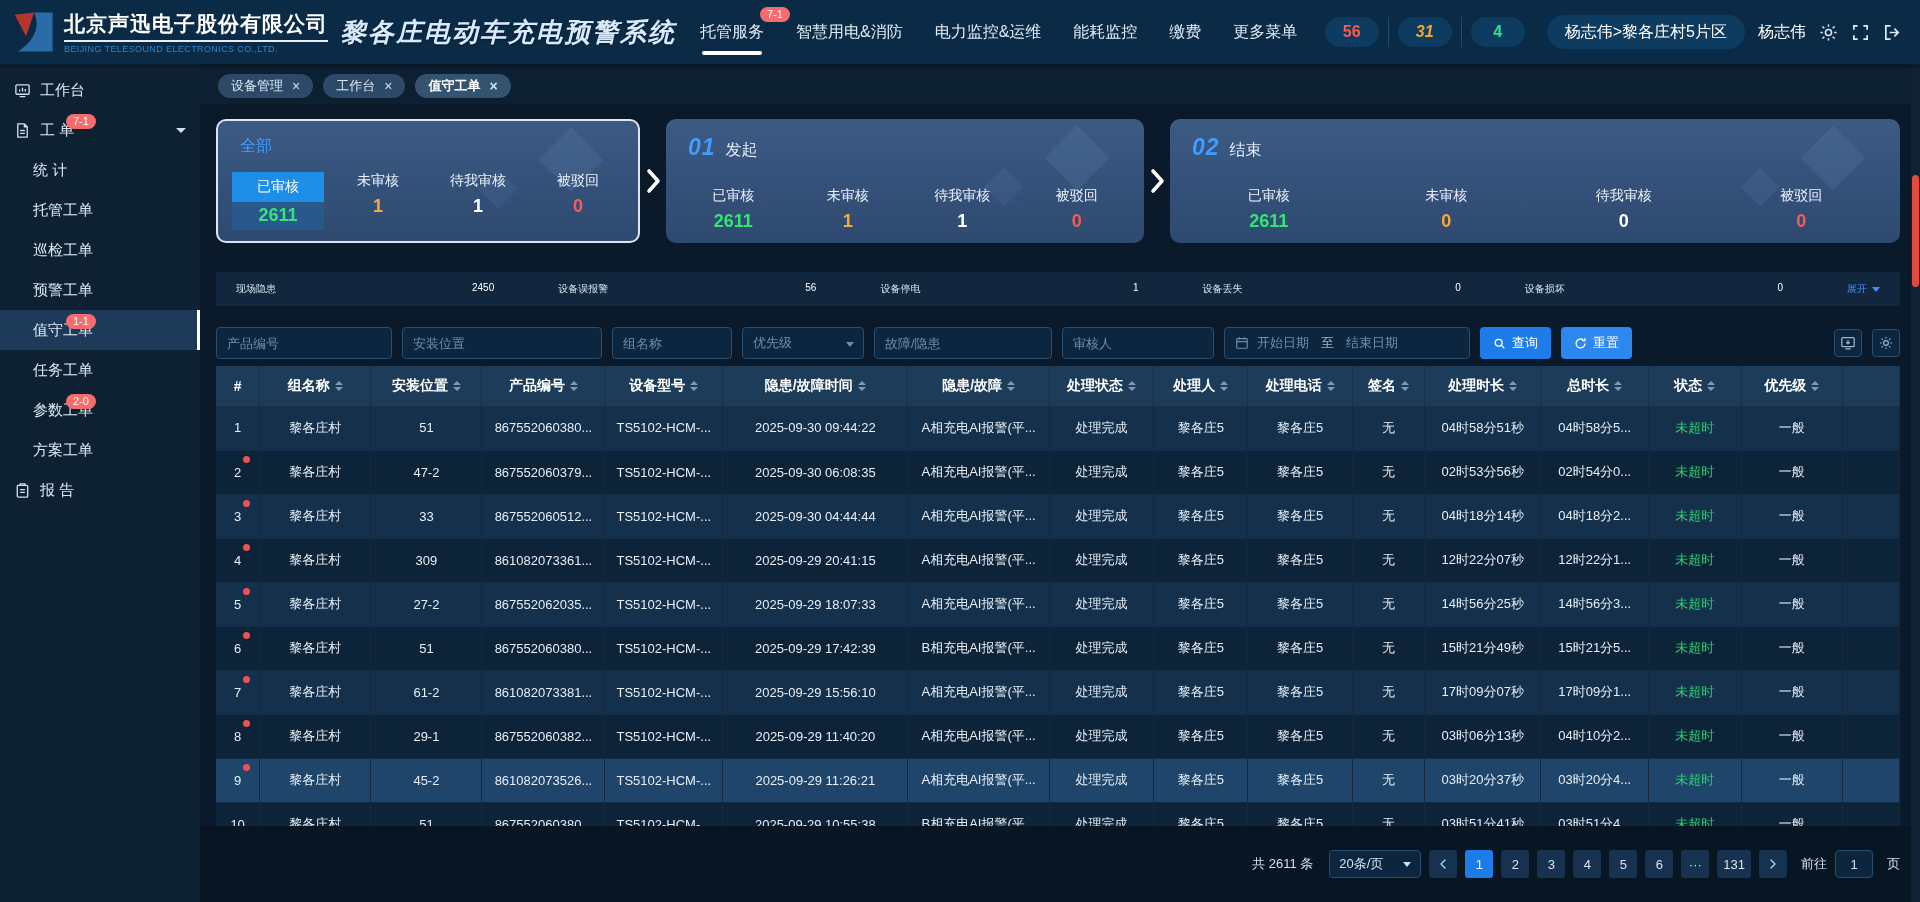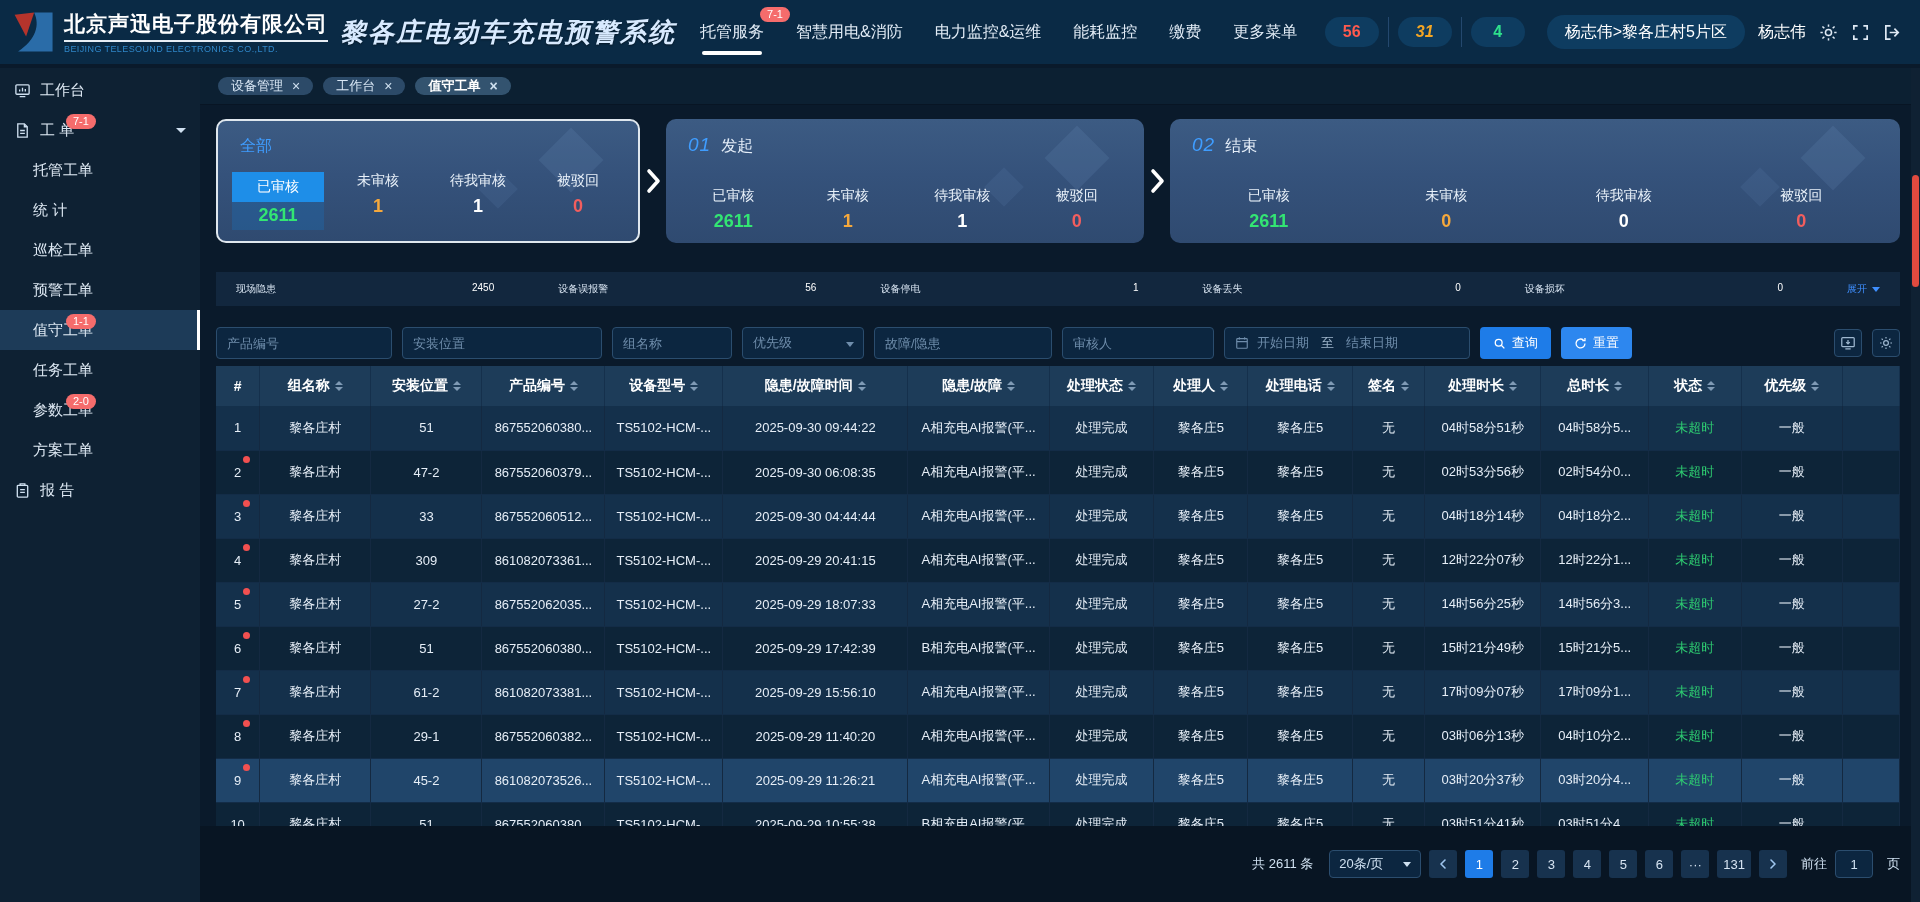--- a/index.html
+++ b/index.html
@@ -35,35 +35,35 @@
 .side-item.top .lbl{margin-left:40px;}
 .side-item.sub .lbl{margin-left:33px;}
 .side-item.active{background:#1d3b58;}
 .side-item.active::after{content:"";position:absolute;right:0;top:0;bottom:0;width:3px;background:#fff;}
 .side-badge{position:absolute;left:66px;top:4px;background:#f56c6c;color:#fff;font-size:11px;line-height:15px;padding:0 7px;border-radius:9px;z-index:2;}
 .side-caret{position:absolute;right:14px;top:18px;width:0;height:0;border-left:5px solid transparent;border-right:5px solid transparent;border-top:5px solid #cfe0f0;}
 
 
 .content{position:absolute;top:68px;left:200px;right:0;bottom:0;background:#0a1a2b;}
 .tabstrip{position:absolute;top:0;left:0;right:0;height:37px;background:#0c2032;display:flex;align-items:center;padding-left:18px;gap:10px;border-bottom:1px solid #081524;}
-.tab{height:18px;border-radius:13px;background:#2c4a68;color:#d9e7f5;font-size:13px;display:flex;align-items:center;padding:0 13px;gap:9px;cursor:pointer;}
+.tab{height:24px;border-radius:13px;background:#2c4a68;color:#d9e7f5;font-size:13px;display:flex;align-items:center;padding:0 13px;gap:9px;cursor:pointer;}
 .tab.active{font-weight:bold;color:#fff;background:#33536f;}
 .tab .x{font-size:14px;color:#cfe0f0;line-height:1;}
 
 
 .cards{position:absolute;top:51px;left:16px;right:20px;height:124px;display:flex;}
 .card{position:relative;border-radius:10px;background:linear-gradient(180deg,#3c5b83 0%,#35527b 45%,#2f4a70 100%);overflow:hidden;}
 .card::before{content:"";position:absolute;right:44px;top:16px;width:46px;height:46px;background:rgba(130,170,215,.13);transform:rotate(45deg);}
 .card::after{content:"";position:absolute;right:126px;top:54px;width:28px;height:28px;background:rgba(130,170,215,.10);transform:rotate(45deg);}
 .card.bordered{border:2px solid #dfe7ee;}
 .card1{width:424px;}
 .card2{width:478px;}
 .card3{flex:1;}
 .card-title{display:flex;align-items:baseline;gap:10px;padding:15px 22px 0;position:relative;z-index:2;}
-.card-num{font-size:19px;font-weight:normal;font-style:italic;color:#3f9dff;letter-spacing:1px;}
+.card-num{font-size:23px;font-weight:bold;font-style:italic;color:#3f9dff;letter-spacing:1px;}
 .card-name{font-size:16px;color:#e4edf8;}
 .card.bordered .card-name{color:#3f9dff;}
 .card-stats{position:absolute;left:10px;right:10px;bottom:11px;display:flex;z-index:2;}
 .stat{flex:1;text-align:center;}
 .stat .lbl{font-size:14px;color:#eaf2fa;}
 .stat .val{font-size:18px;font-weight:bold;margin-top:6px;}
 .stat .box{display:inline-block;min-width:92px;}
 .stat.selected .lbl{display:block;background:#1e8ee8;padding:6px 0;color:#fff;}
 .stat.selected .val{background:rgba(24,116,196,.30);padding:3px 0 4px;margin-top:0;}
 .card-gap{width:26px;display:flex;align-items:center;justify-content:center;}
@@ -203,24 +203,24 @@
       <div class="side-item top">
         <span class="ico"><svg viewBox="0 0 18 18" fill="none" stroke="currentColor" stroke-width="1.4">
             <path d="M4 2 H11 L14 5 V16 H4 Z"></path>
             <path d="M11 2 V5 H14 M6.5 9 H11.5 M6.5 12 H11.5"></path>
           </svg></span>
         <span class="lbl">工 单</span>
         <span class="side-badge">7-1</span>
         <span class="side-caret"></span>
       </div>
       <div class="side-item sub">
+        <span class="lbl">统 计</span>
+      </div>
+      <div class="side-item sub">
         <span class="lbl">托管工单</span>
-      </div>
-      <div class="side-item sub">
-        <span class="lbl">统 计</span>
       </div>
       <div class="side-item sub">
         <span class="lbl">巡检工单</span>
       </div>
       <div class="side-item sub">
         <span class="lbl">预警工单</span>
       </div>
       <div class="side-item sub active">
         <span class="lbl">值守工单</span>
         <span class="side-badge">1-1</span>

